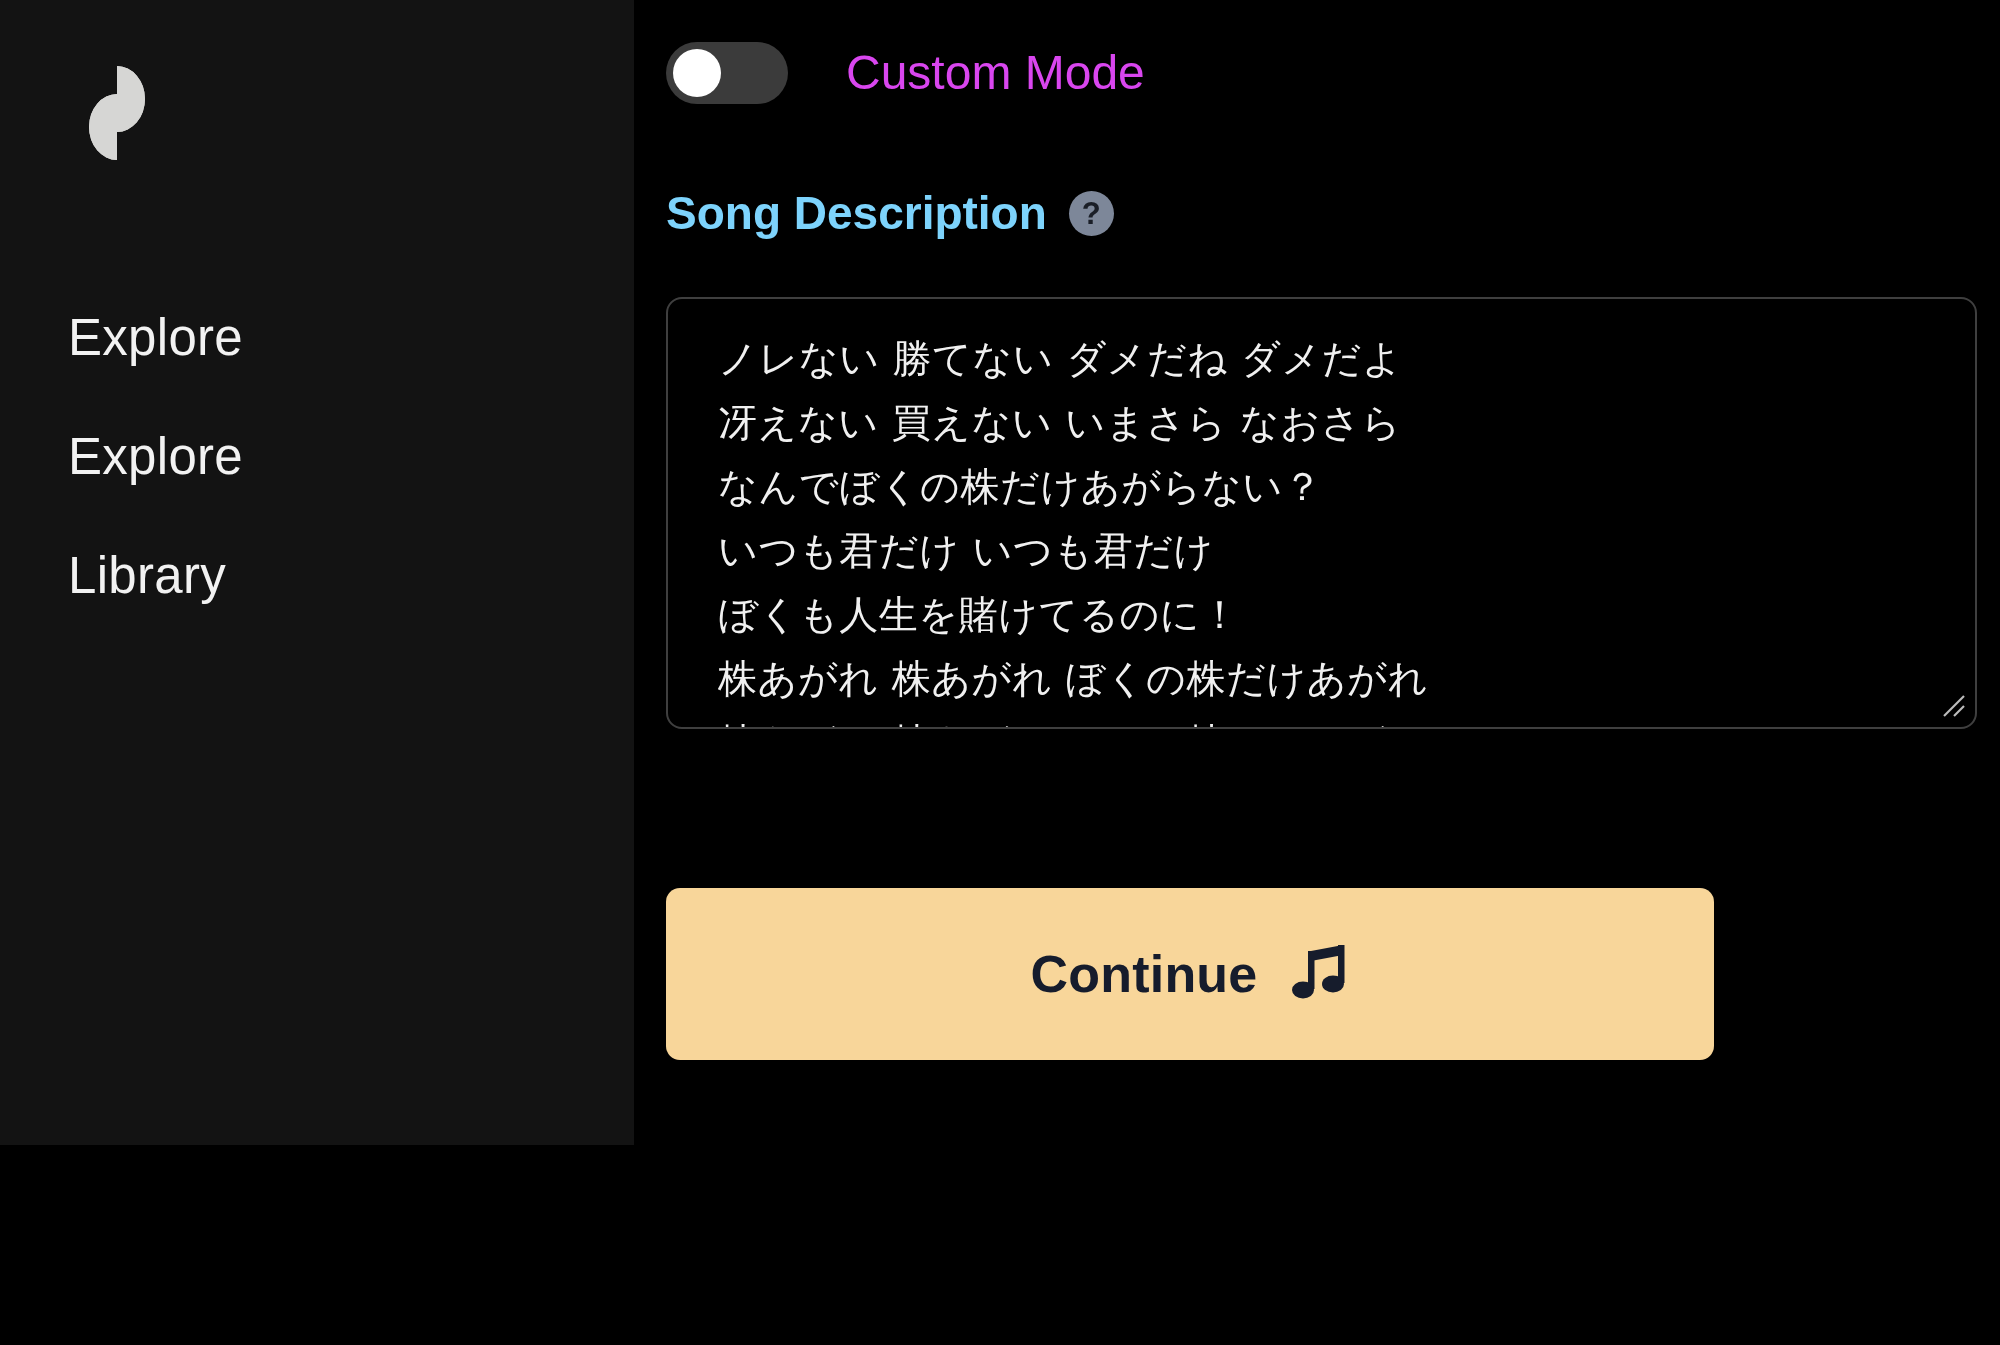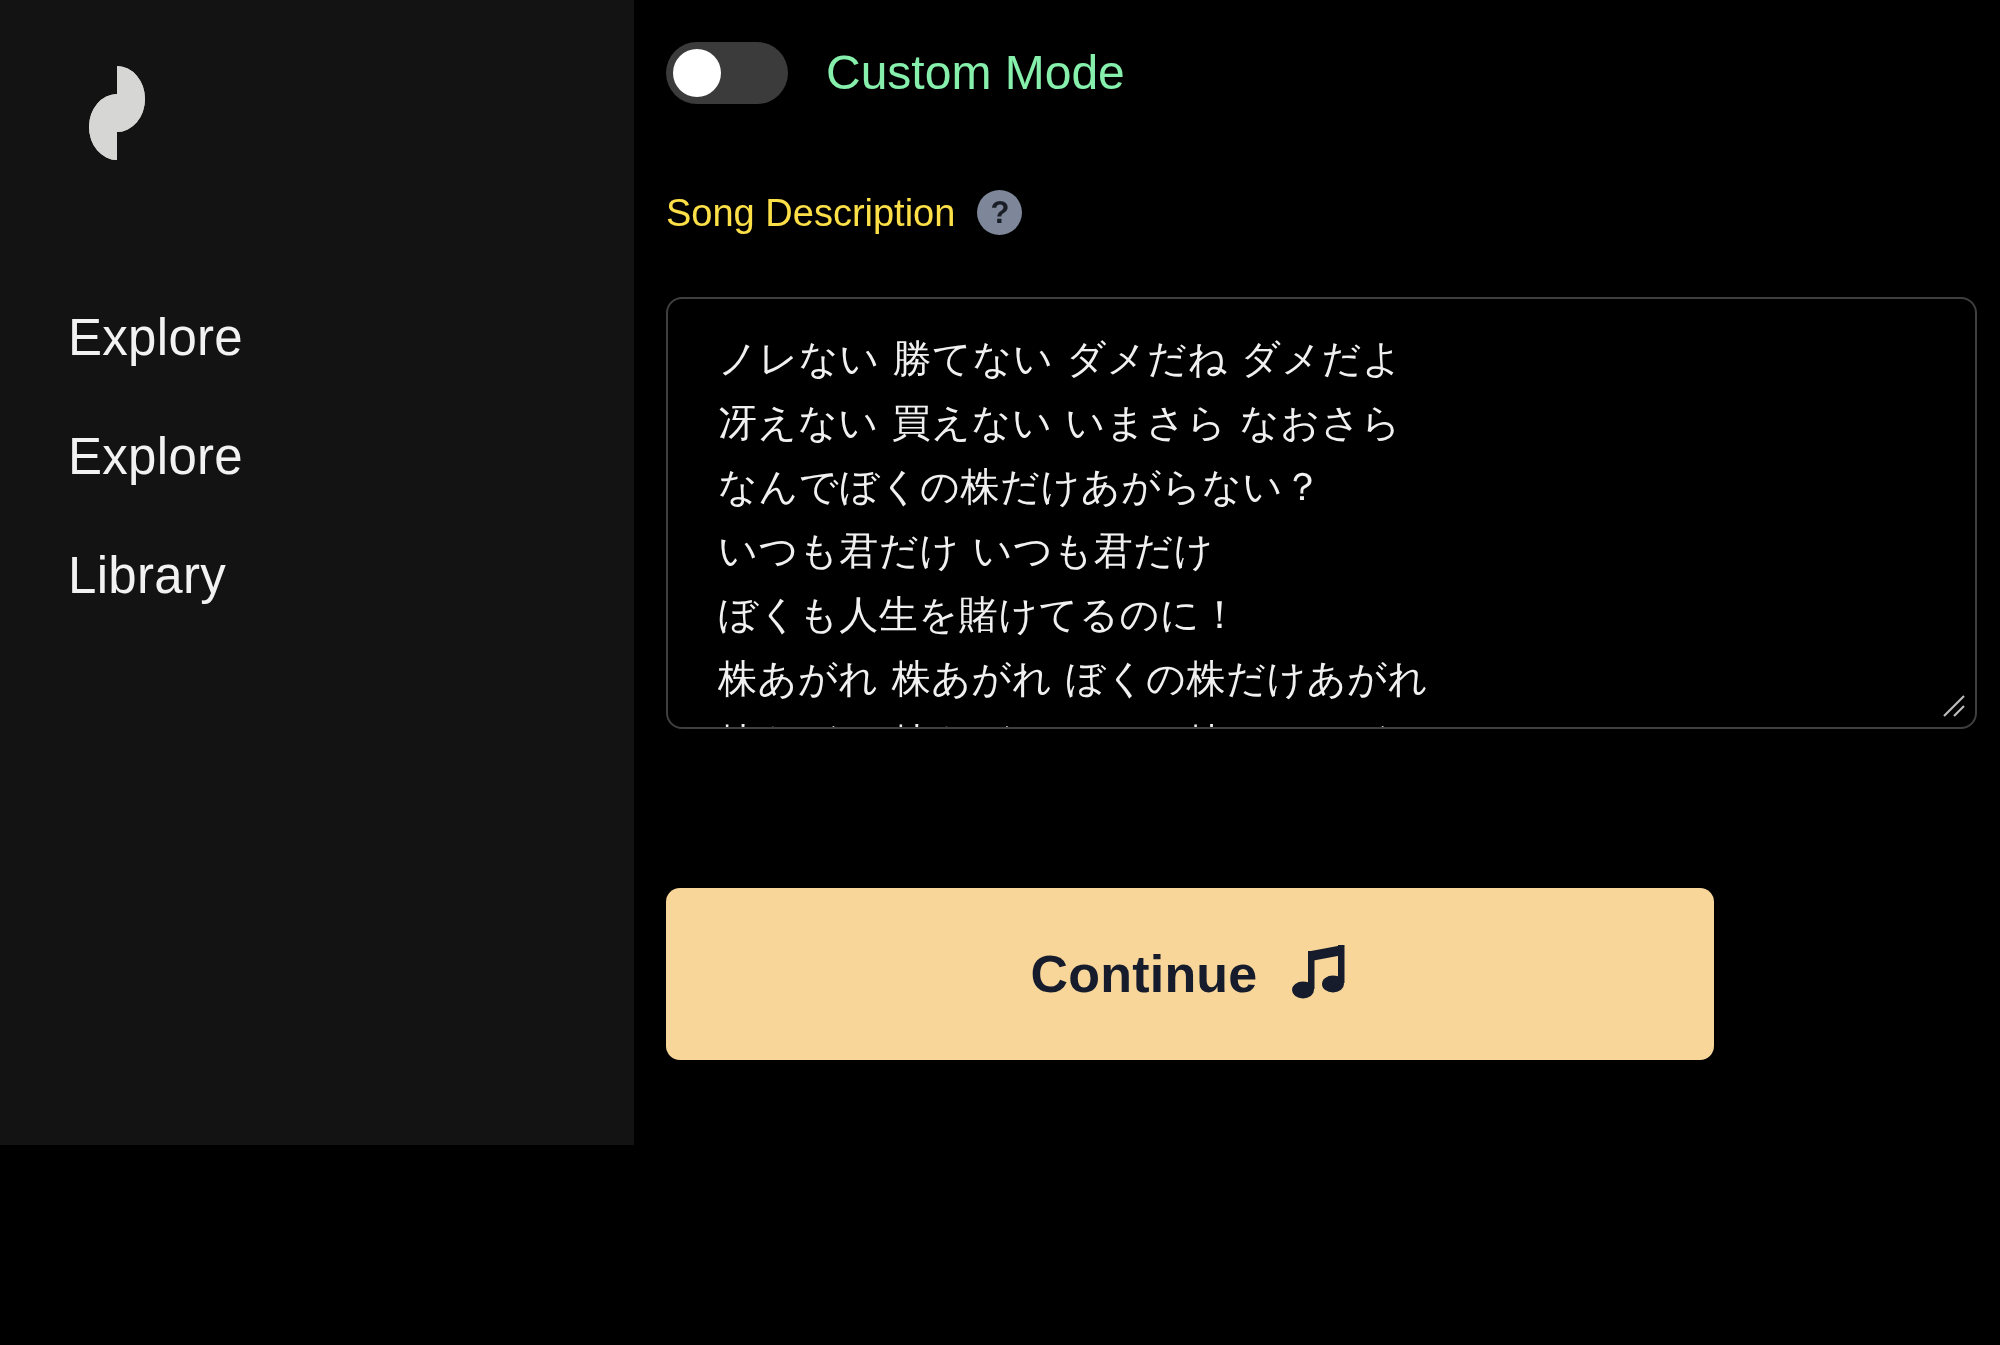--- a/index.html
+++ b/index.html
@@ -90,41 +90,42 @@
     position: absolute;
     left: 7px;
     top: 7px;
     width: 48px;
     height: 48px;
     border-radius: 50%;
     background: #ffffff;
   }
 
   .mode-label {
-    color: #86efac;
+    color: #d946ef;
     font-size: 48px;
     font-weight: 400;
     line-height: 1;
     white-space: nowrap;
+    margin-left: 20px;
   }
 
   
   .desc-row {
     position: absolute;
     left: 32px;
     top: 190px;
     display: flex;
     align-items: center;
     gap: 22px;
   }
 
   .desc-label {
-    color: #fde047;
-    font-size: 38px;
-    font-weight: 400;
+    color: #7dd3fc;
+    font-size: 46px;
+    font-weight: 700;
     line-height: 1;
     white-space: nowrap;
   }
 
   .help-icon {
     width: 45px;
     height: 45px;
     border-radius: 50%;
     background: #7d8799;
     display: flex;

